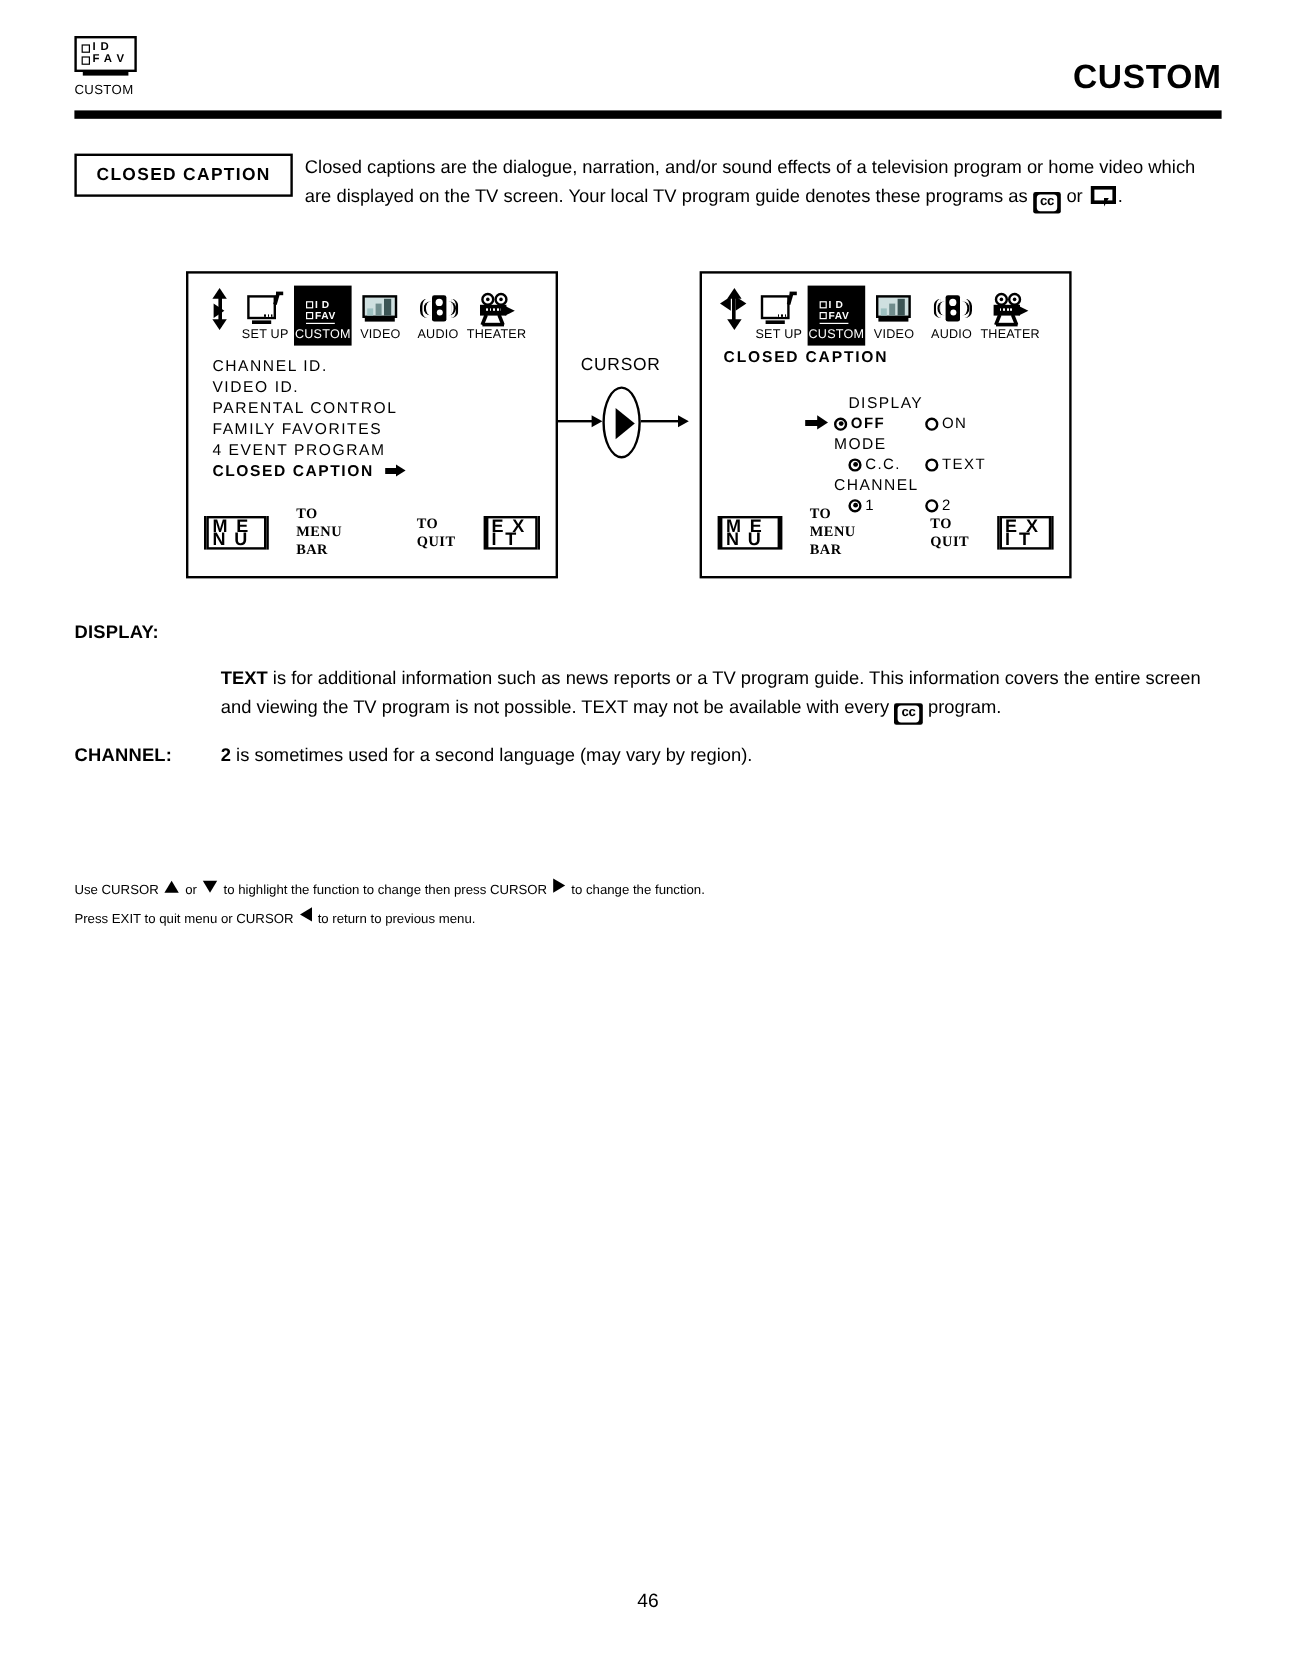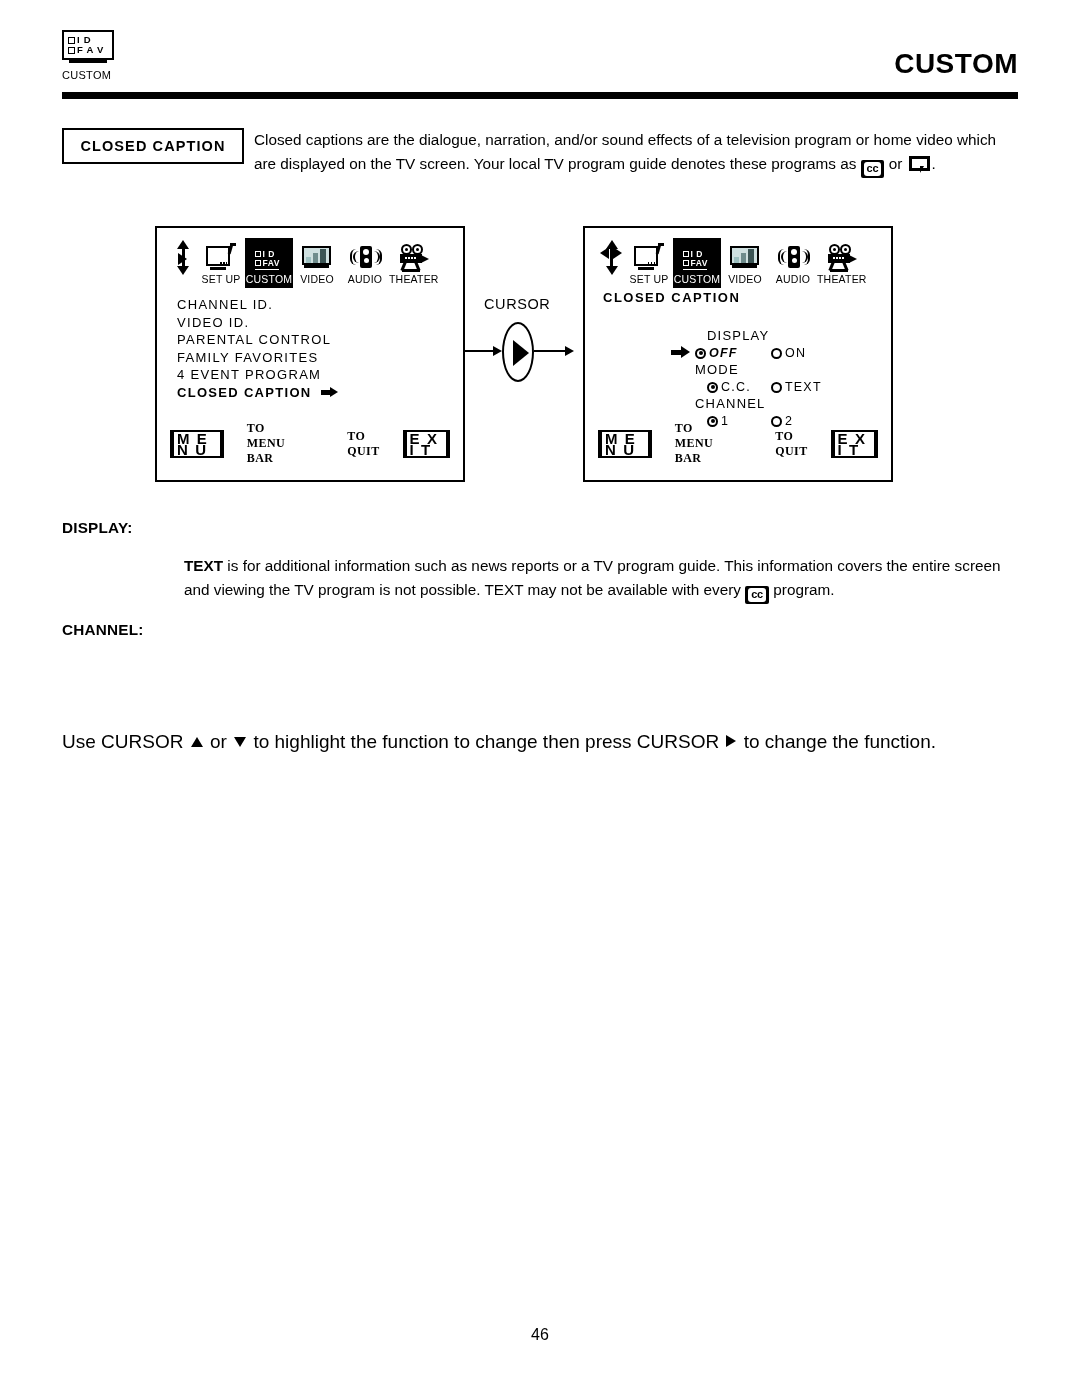--- a/index.html
+++ b/index.html
@@ -314,21 +314,21 @@
     left: 110px;
     top: 100px;
     font-size: 13px;
     letter-spacing: 1.2px;
     line-height: 16px;
   }
   #cc-settings .grp-title { font-weight: normal; margin-left: 12px; }
   #cc-settings .opts { display: flex; align-items: center; height: 18px; }
   #cc-settings .opt { display:flex; align-items:center; }
   #cc-settings .opt .lbl { font-size: 12.5px; }
-  #cc-settings .opt .lbl.b { font-weight: bold; font-style: italic; }
+  #cc-settings .opt .lbl.b { font-weight: bold; }
 
   .radio {
     display: inline-block;
     width: 11px; height: 11px;
     border: 2px solid #000;
     border-radius: 50%;
     box-sizing: border-box;
     margin-right: 3px;
     position: relative;
     background: #fff;
@@ -445,21 +445,21 @@
     margin-bottom: 14px;
     font-size: 15.3px;
     line-height: 24px;
   }
 
   #usage-note {
     position: absolute;
     left: 62px;
     top: 730px;
     right: 62px;
-    font-size: 19px;
+    font-size: 11px;
     line-height: 24px;
   }
   .inline-tri {
     display: inline-block;
     width: 0; height: 0;
     vertical-align: 1px;
     margin: 0 2px;
   }
   .it-up    { border-left:6px solid transparent; border-right:6px solid transparent; border-bottom:10px solid #000; }
   .it-down  { border-left:6px solid transparent; border-right:6px solid transparent; border-top:10px solid #000; }
@@ -764,21 +764,23 @@
   <div class="def-row">
     <div class="def-term">DISPLAY:</div>
   </div>
 
 
   <div id="text-para"><span style="font-weight:bold">TEXT</span><span> is for additional information such as news reports or a TV program guide.  This information covers the entire screen and viewing the TV program is not possible.  TEXT may not be available with every </span><span class="cc-badge"><span>cc</span></span><span> program.</span></div>
 
   <div class="def-row">
     <div class="def-term">CHANNEL:</div>
     <div class="def-body">
+      <div><span class="b">2</span><span> is sometimes used for a second language (may vary by region).</span></div>
     </div>
   </div>
 </div>
 
 <div id="usage-note">
   <div><span>Use CURSOR </span><span class="inline-tri it-up"></span><span> or </span><span class="inline-tri it-down"></span><span> to highlight the function to change then press CURSOR </span><span class="inline-tri it-right"></span><span> to change the function.</span></div>
+  <div><span>Press EXIT to quit menu or CURSOR </span><span class="inline-tri it-left"></span><span> to return to previous menu.</span></div>
 </div>
 
 <div id="page-number">46</div>
 
 </body></html>

